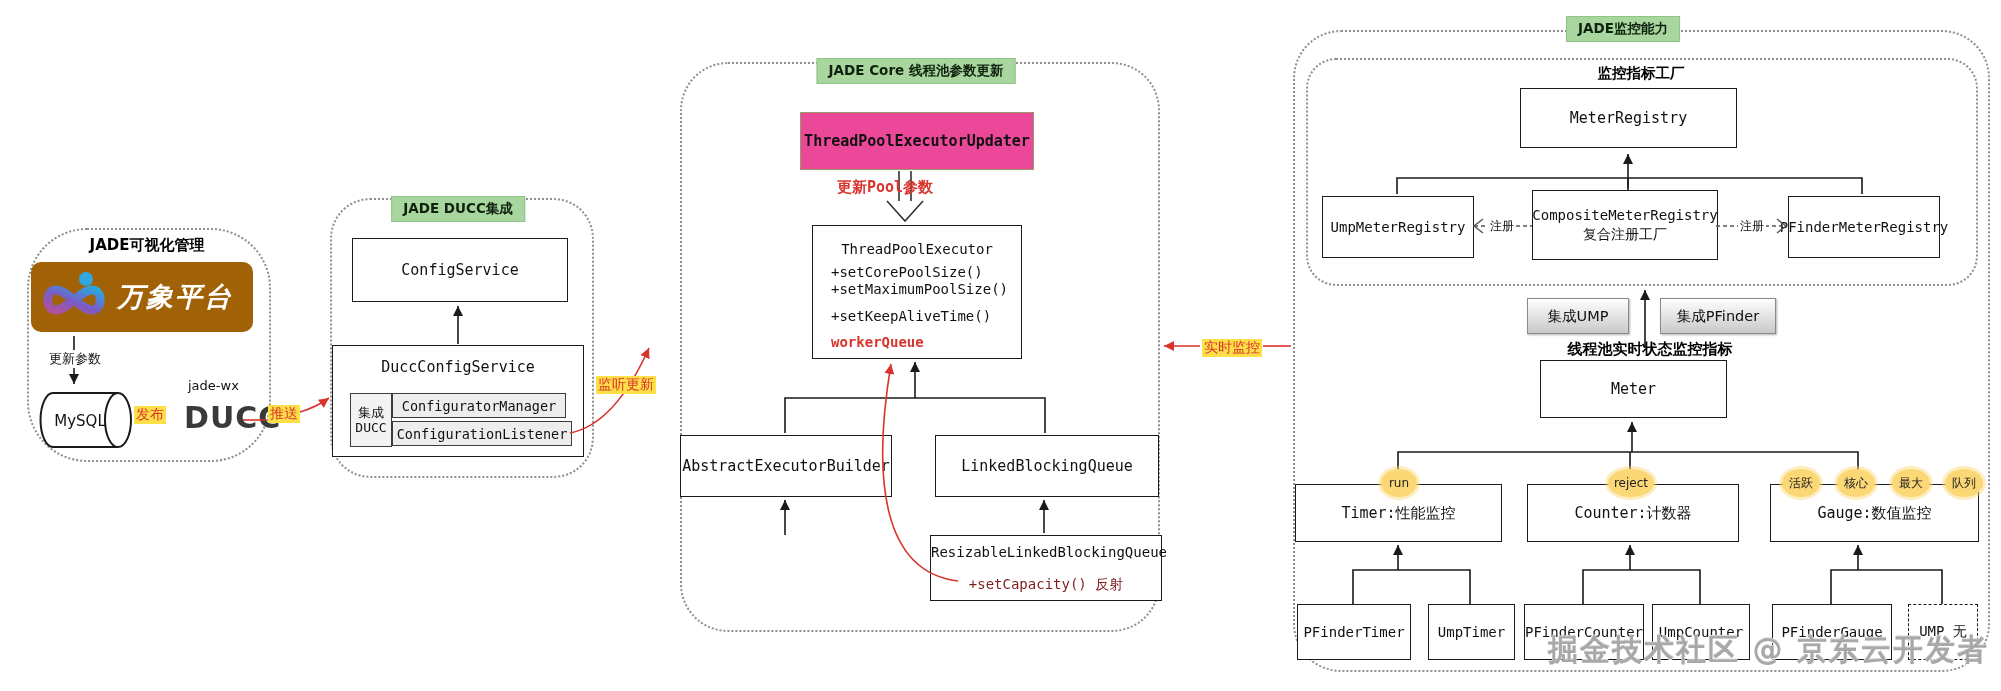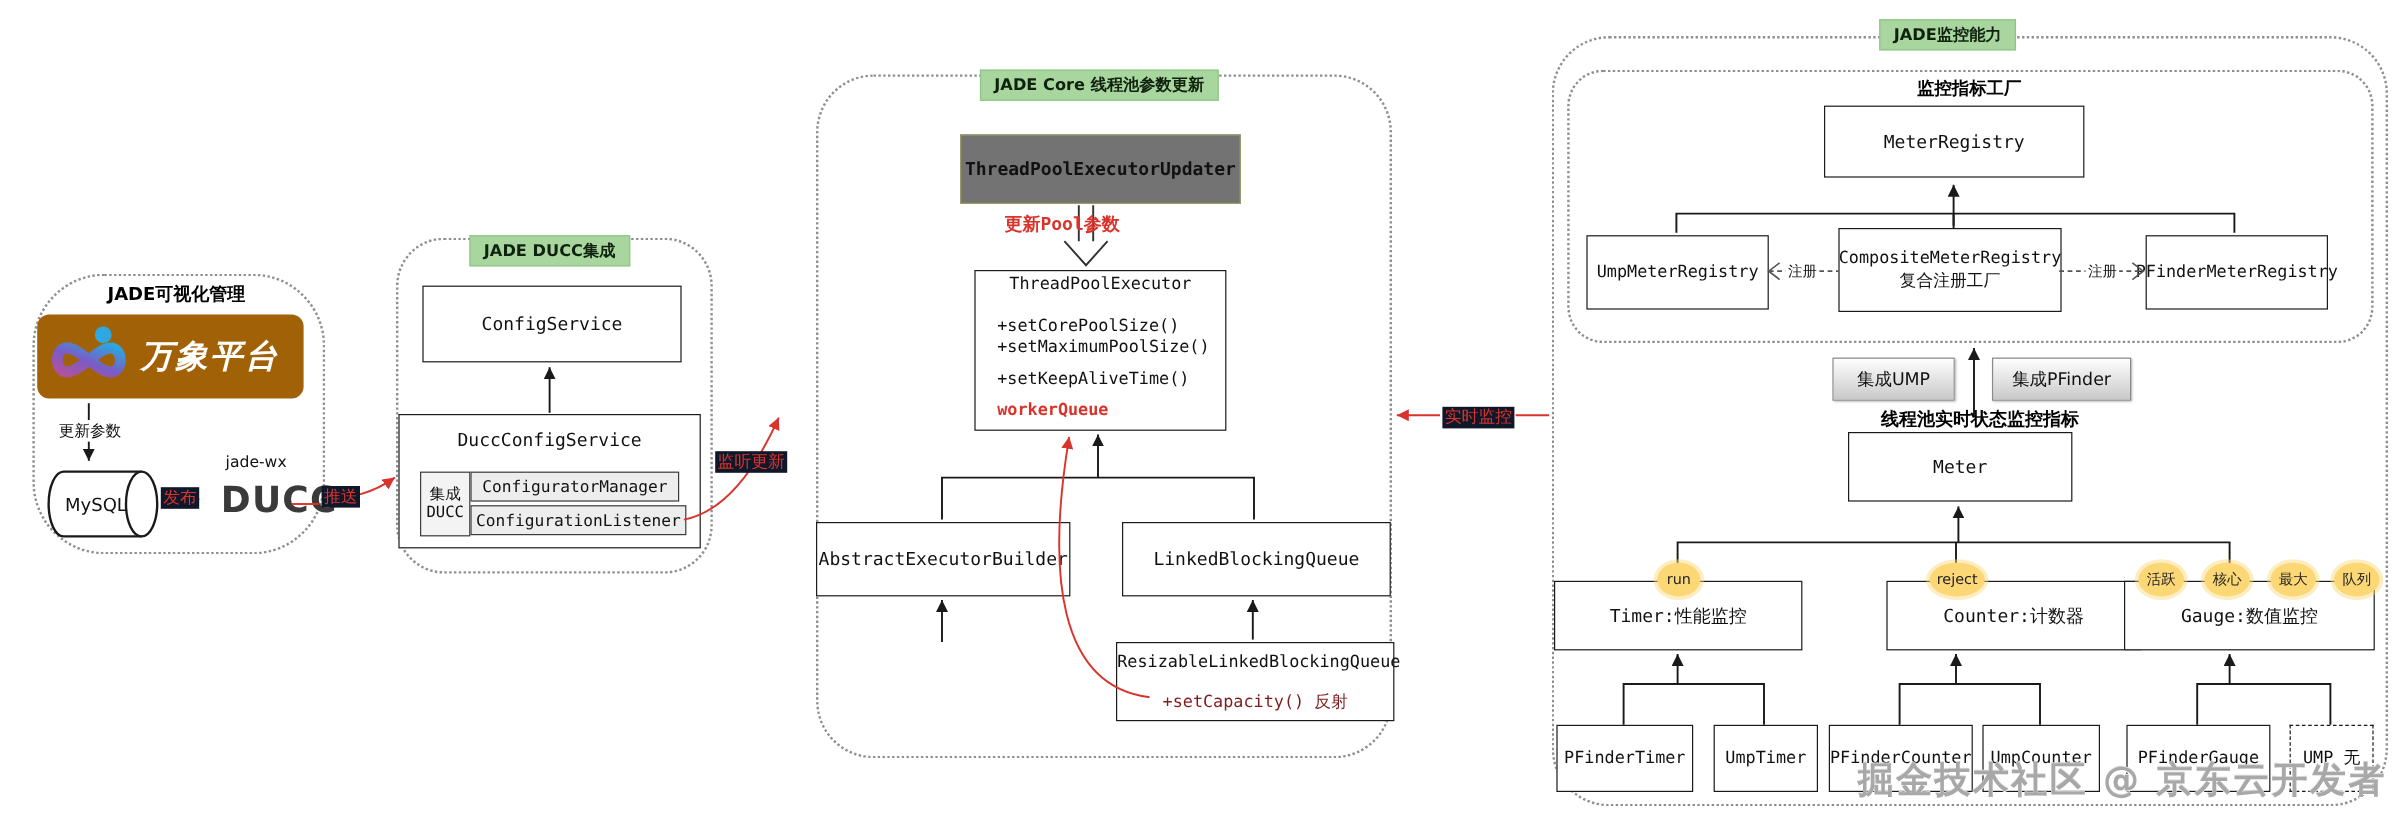--- a/index.html
+++ b/index.html
@@ -5,21 +5,21 @@
   html,body{margin:0;padding:0;background:#fff;}
   #canvas{position:relative;width:2001px;height:691px;background:#fff;overflow:hidden;
           font-family:"DejaVu Sans",sans-serif;color:#111;}
   .dotted{position:absolute;border:2px dotted #8f8f8f;border-radius:48px;z-index:1;}
   .box{position:absolute;background:#fff;border:1.6px solid #1a1a1a;display:flex;align-items:center;
        justify-content:center;font-family:"DejaVu Sans Mono",monospace;font-size:15px;color:#111;z-index:3;
        text-align:center;}
   .tag{position:absolute;transform:translateX(-50%);background:#a8d69e;border:1px solid #8fc487;
        padding:3px 11px;font-weight:bold;font-size:13.5px;color:#0e220e;z-index:11;white-space:nowrap;}
   .btitle{position:absolute;font-weight:bold;font-size:15px;color:#000;z-index:10;white-space:nowrap;}
-  .rlab{position:absolute;color:#d9342c;font-size:14px;background:#0f172a;z-index:10;white-space:nowrap;padding:0 2px;}
+  .rlab{position:absolute;color:#d9342c;font-size:14px;background:#fde047;z-index:10;white-space:nowrap;padding:0 2px;}
   .blab{position:absolute;color:#111;font-size:13px;background:#fff;z-index:10;white-space:nowrap;padding:0 2px;}
   .ibox{position:absolute;background:#ededed;border:1px solid #3c3c3c;display:flex;align-items:center;
         justify-content:center;font-family:"DejaVu Sans Mono",monospace;font-size:13.5px;z-index:4;}
   .gbtn{position:absolute;background:linear-gradient(#fefefe,#c9c9c9);border:1px solid #8a8a8a;
         box-shadow:1px 1px 2px rgba(0,0,0,.3);display:flex;align-items:center;justify-content:center;
         font-size:14.5px;z-index:3;}
   .badge{position:absolute;background:#fbd875;border-radius:50%;display:flex;align-items:center;
          justify-content:center;font-size:12px;color:#222;z-index:12;
          box-shadow:0 0 0 3px rgba(251,216,117,.45);}
   #wires{position:absolute;left:0;top:0;z-index:6;pointer-events:none;}
@@ -90,28 +90,28 @@
     <span>ConfiguratorManager</span>
   </div>
   <div class="ibox" style="left:392px;top:421px;width:178px;height:23px;">
     <span>ConfigurationListener</span>
   </div>
 
   <div class="rlab" style="left:596px;top:376px;">监听更新</div>
 
   <div class="tag" style="left:916px;top:58px;">JADE Core 线程池参数更新</div>
 
-  <div class="box" style="left:800px;top:112px;width:232px;height:56px;background:#737373;border:1px solid #9a9a6a;font-weight:bold;font-size:15px;">
+  <div class="box" style="left:800px;top:112px;width:232px;height:56px;background:#ec4899;border:1px solid #9a9a6a;font-weight:bold;font-size:15px;">
     <span>ThreadPoolExecutorUpdater</span>
   </div>
 
   <div class="rlab mono" style="left:835px;top:178px;font-size:15px;font-weight:bold;background:transparent;">更新Pool参数</div>
 
   <div class="box" style="left:812px;top:225px;width:208px;height:132px;display:block;font-size:14px;">
-    <div style="margin-top:3px;">ThreadPoolExecutor</div>
+    <div style="margin-top:15px;">ThreadPoolExecutor</div>
     <div style="position:absolute;left:18px;top:38px;">+setCorePoolSize()</div>
     <div style="position:absolute;left:18px;top:55px;">+setMaximumPoolSize()</div>
     <div style="position:absolute;left:18px;top:82px;">+setKeepAliveTime()</div>
     <div style="position:absolute;left:18px;top:108px;color:#d9342c;font-weight:bold;">workerQueue</div>
   </div>
 
   <div class="box" style="left:680px;top:435px;width:210px;height:60px;">
     <span>AbstractExecutorBuilder</span>
   </div>
   <div class="box" style="left:935px;top:435px;width:222px;height:60px;">
@@ -153,21 +153,21 @@
 
   <div class="btitle" style="left:1650px;top:340px;transform:translateX(-50%);">线程池实时状态监控指标</div>
 
   <div class="box" style="left:1540px;top:360px;width:185px;height:56px;">
     <span>Meter</span>
   </div>
 
   <div class="box" style="left:1295px;top:484px;width:205px;height:56px;">
     <span>Timer:性能监控</span>
   </div>
-  <div class="box" style="left:1572px;top:484px;width:210px;height:56px;">
+  <div class="box" style="left:1527px;top:484px;width:210px;height:56px;">
     <span>Counter:计数器</span>
   </div>
   <div class="box" style="left:1770px;top:484px;width:207px;height:56px;">
     <span>Gauge:数值监控</span>
   </div>
 
   <div class="badge" style="left:1381px;top:469px;width:36px;height:28px;">
     <span>run</span>
   </div>
   <div class="badge" style="left:1608px;top:469px;width:46px;height:28px;">

